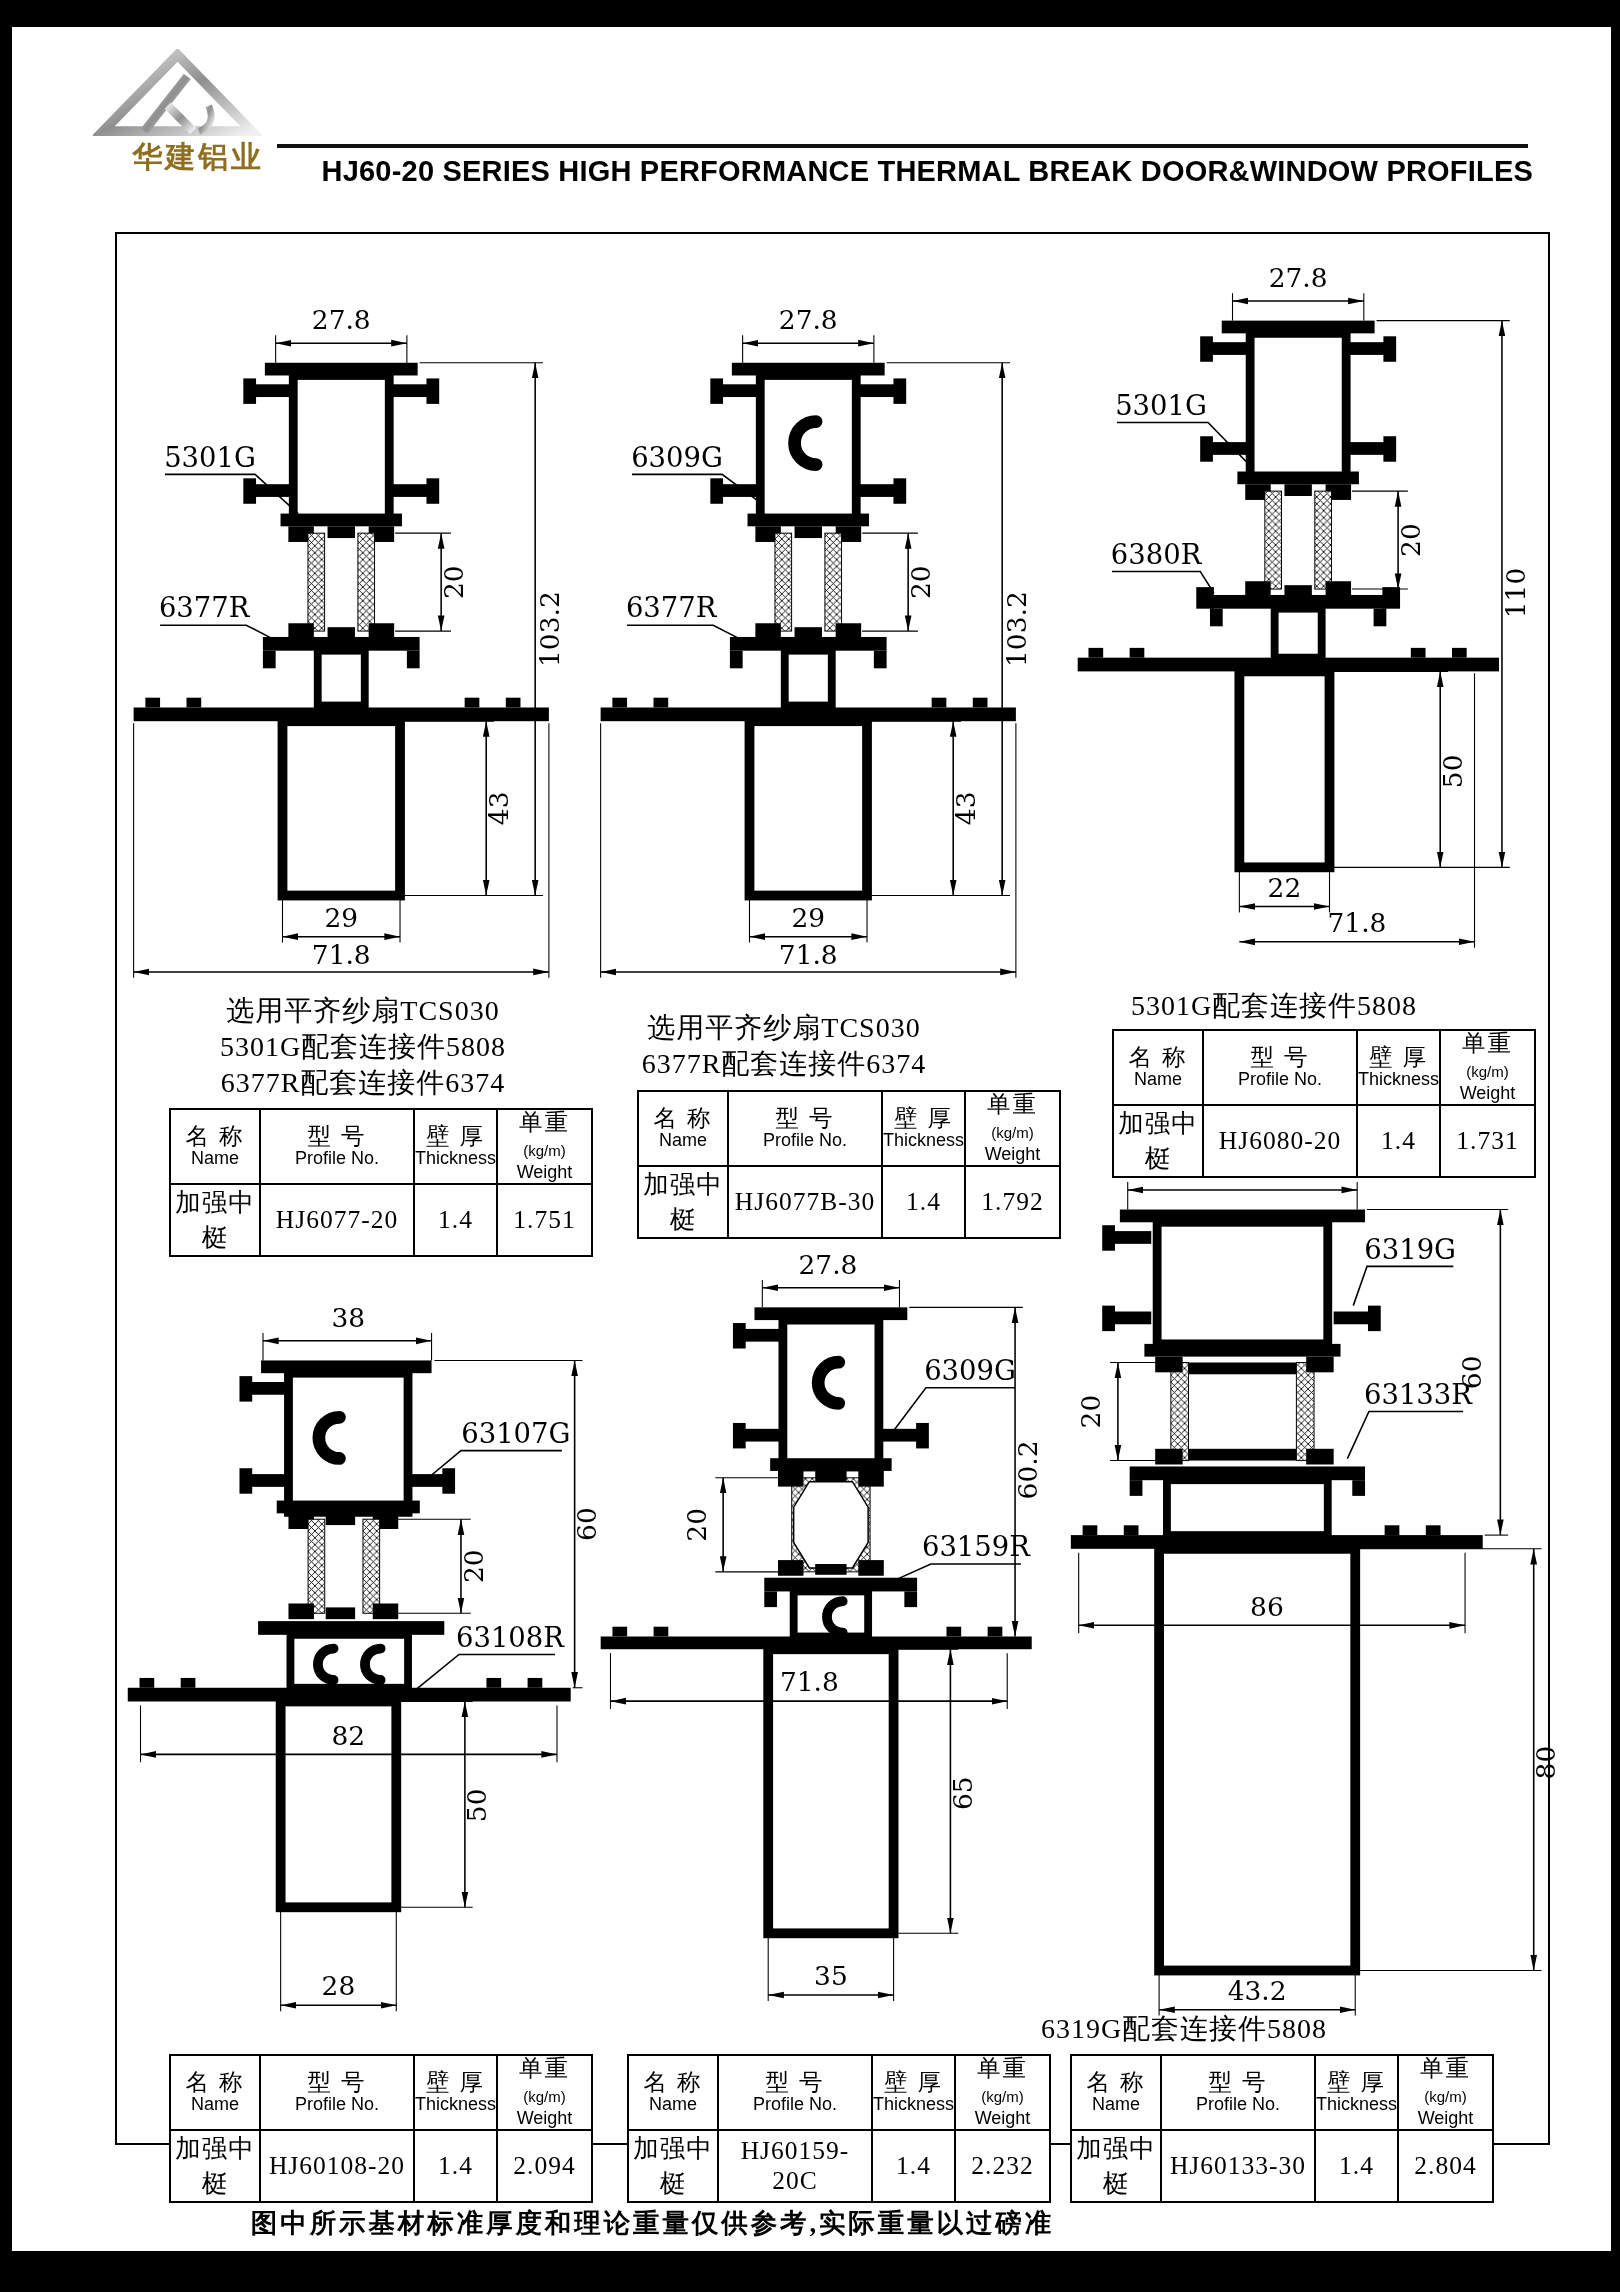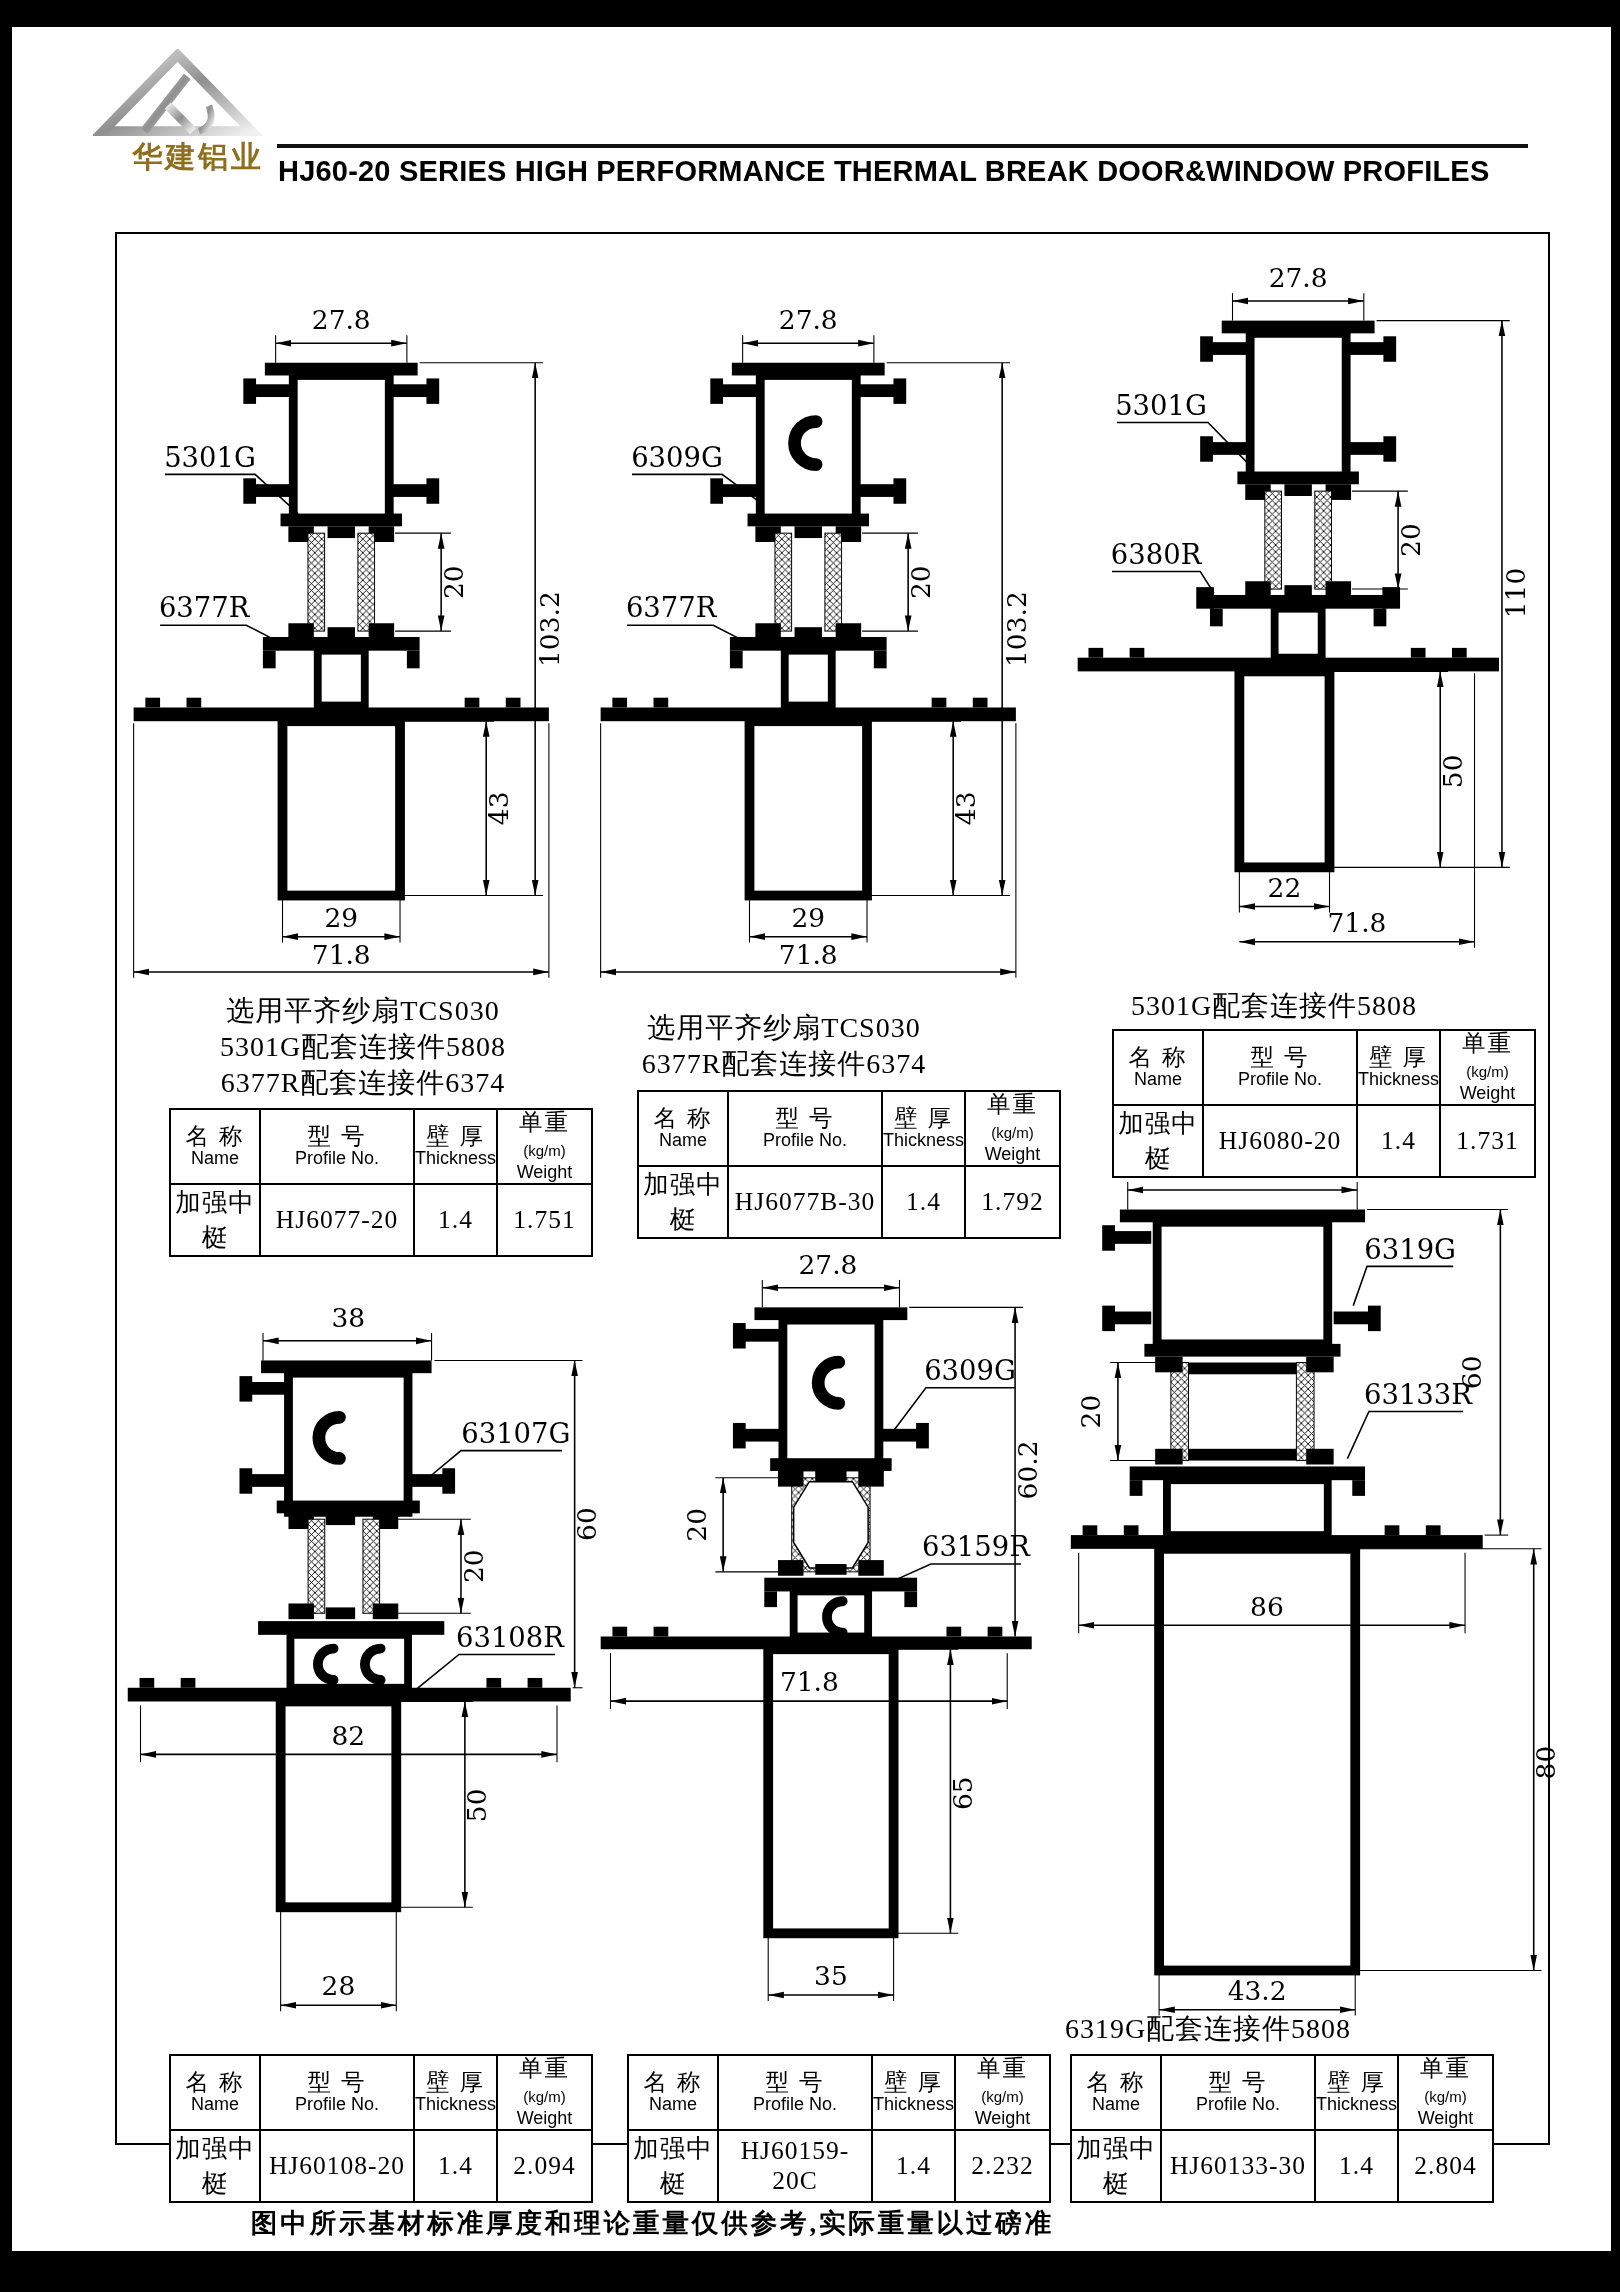--- a/index.html
+++ b/index.html
@@ -5,21 +5,21 @@
   html,body{margin:0;padding:0;background:#333;}
   #page{position:relative;width:1620px;height:2293px;background:#fff;overflow:hidden;
         font-family:"Liberation Serif",serif;color:#000;}
   .edge{position:absolute;background:#000;}
   .abs{position:absolute;}
   
   #title-cn{position:absolute;left:277px;top:57px;width:1255px;font-size:54px;font-weight:bold;
             letter-spacing:4.9px;font-family:"Liberation Serif",serif;white-space:nowrap;}
   #title-rule{position:absolute;left:277px;top:144px;width:1251px;height:3.9px;background:#111;}
   #title-en{position:absolute;left:278px;top:155px;width:1255px;font-size:29px;font-weight:600;
-            font-family:"Liberation Sans",sans-serif;letter-spacing:0.2px;white-space:nowrap;}
+            font-family:"Liberation Sans",sans-serif;letter-spacing:0.2px;white-space:nowrap;text-align:right;}
   #logo-text{position:absolute;left:90px;top:137px;width:174px;text-align:right;font-size:30px;
              font-weight:bold;color:#8f6f1e;letter-spacing:2.9px;}
   
   #frame{position:absolute;left:115px;top:232px;width:1431px;height:1909px;border:2px solid #000;}
   
   .note{position:absolute;text-align:center;font-size:28px;letter-spacing:1px;line-height:36px;
         font-family:"Liberation Serif",serif;}
   
   table.spec{position:absolute;border-collapse:collapse;background:#fff;text-align:center;}
   table.spec td{border:2px solid #000;padding:0;}
@@ -513,21 +513,21 @@
     <div>5301G配套连接件5808</div>
     <div>6377R配套连接件6374</div>
   </div>
   <div class="note" style="left:588px;top:1010px;width:392px;">
     <div>选用平齐纱扇TCS030</div>
     <div>6377R配套连接件6374</div>
   </div>
   <div class="note" style="left:1078px;top:988px;width:392px;">
     <div>5301G配套连接件5808</div>
   </div>
-  <div class="note" style="left:1012px;top:2011px;width:392px;">
+  <div class="note" style="left:988px;top:2011px;width:392px;">
     <div>6319G配套连接件5808</div>
   </div>
 
   <table class="spec" style="left:169px;top:1108px;">
     <tbody>
         <tr class="hdr">
       <td class="c1">
             <div class="cn">名 称</div>
             <div class="en">Name</div>
           </td>

